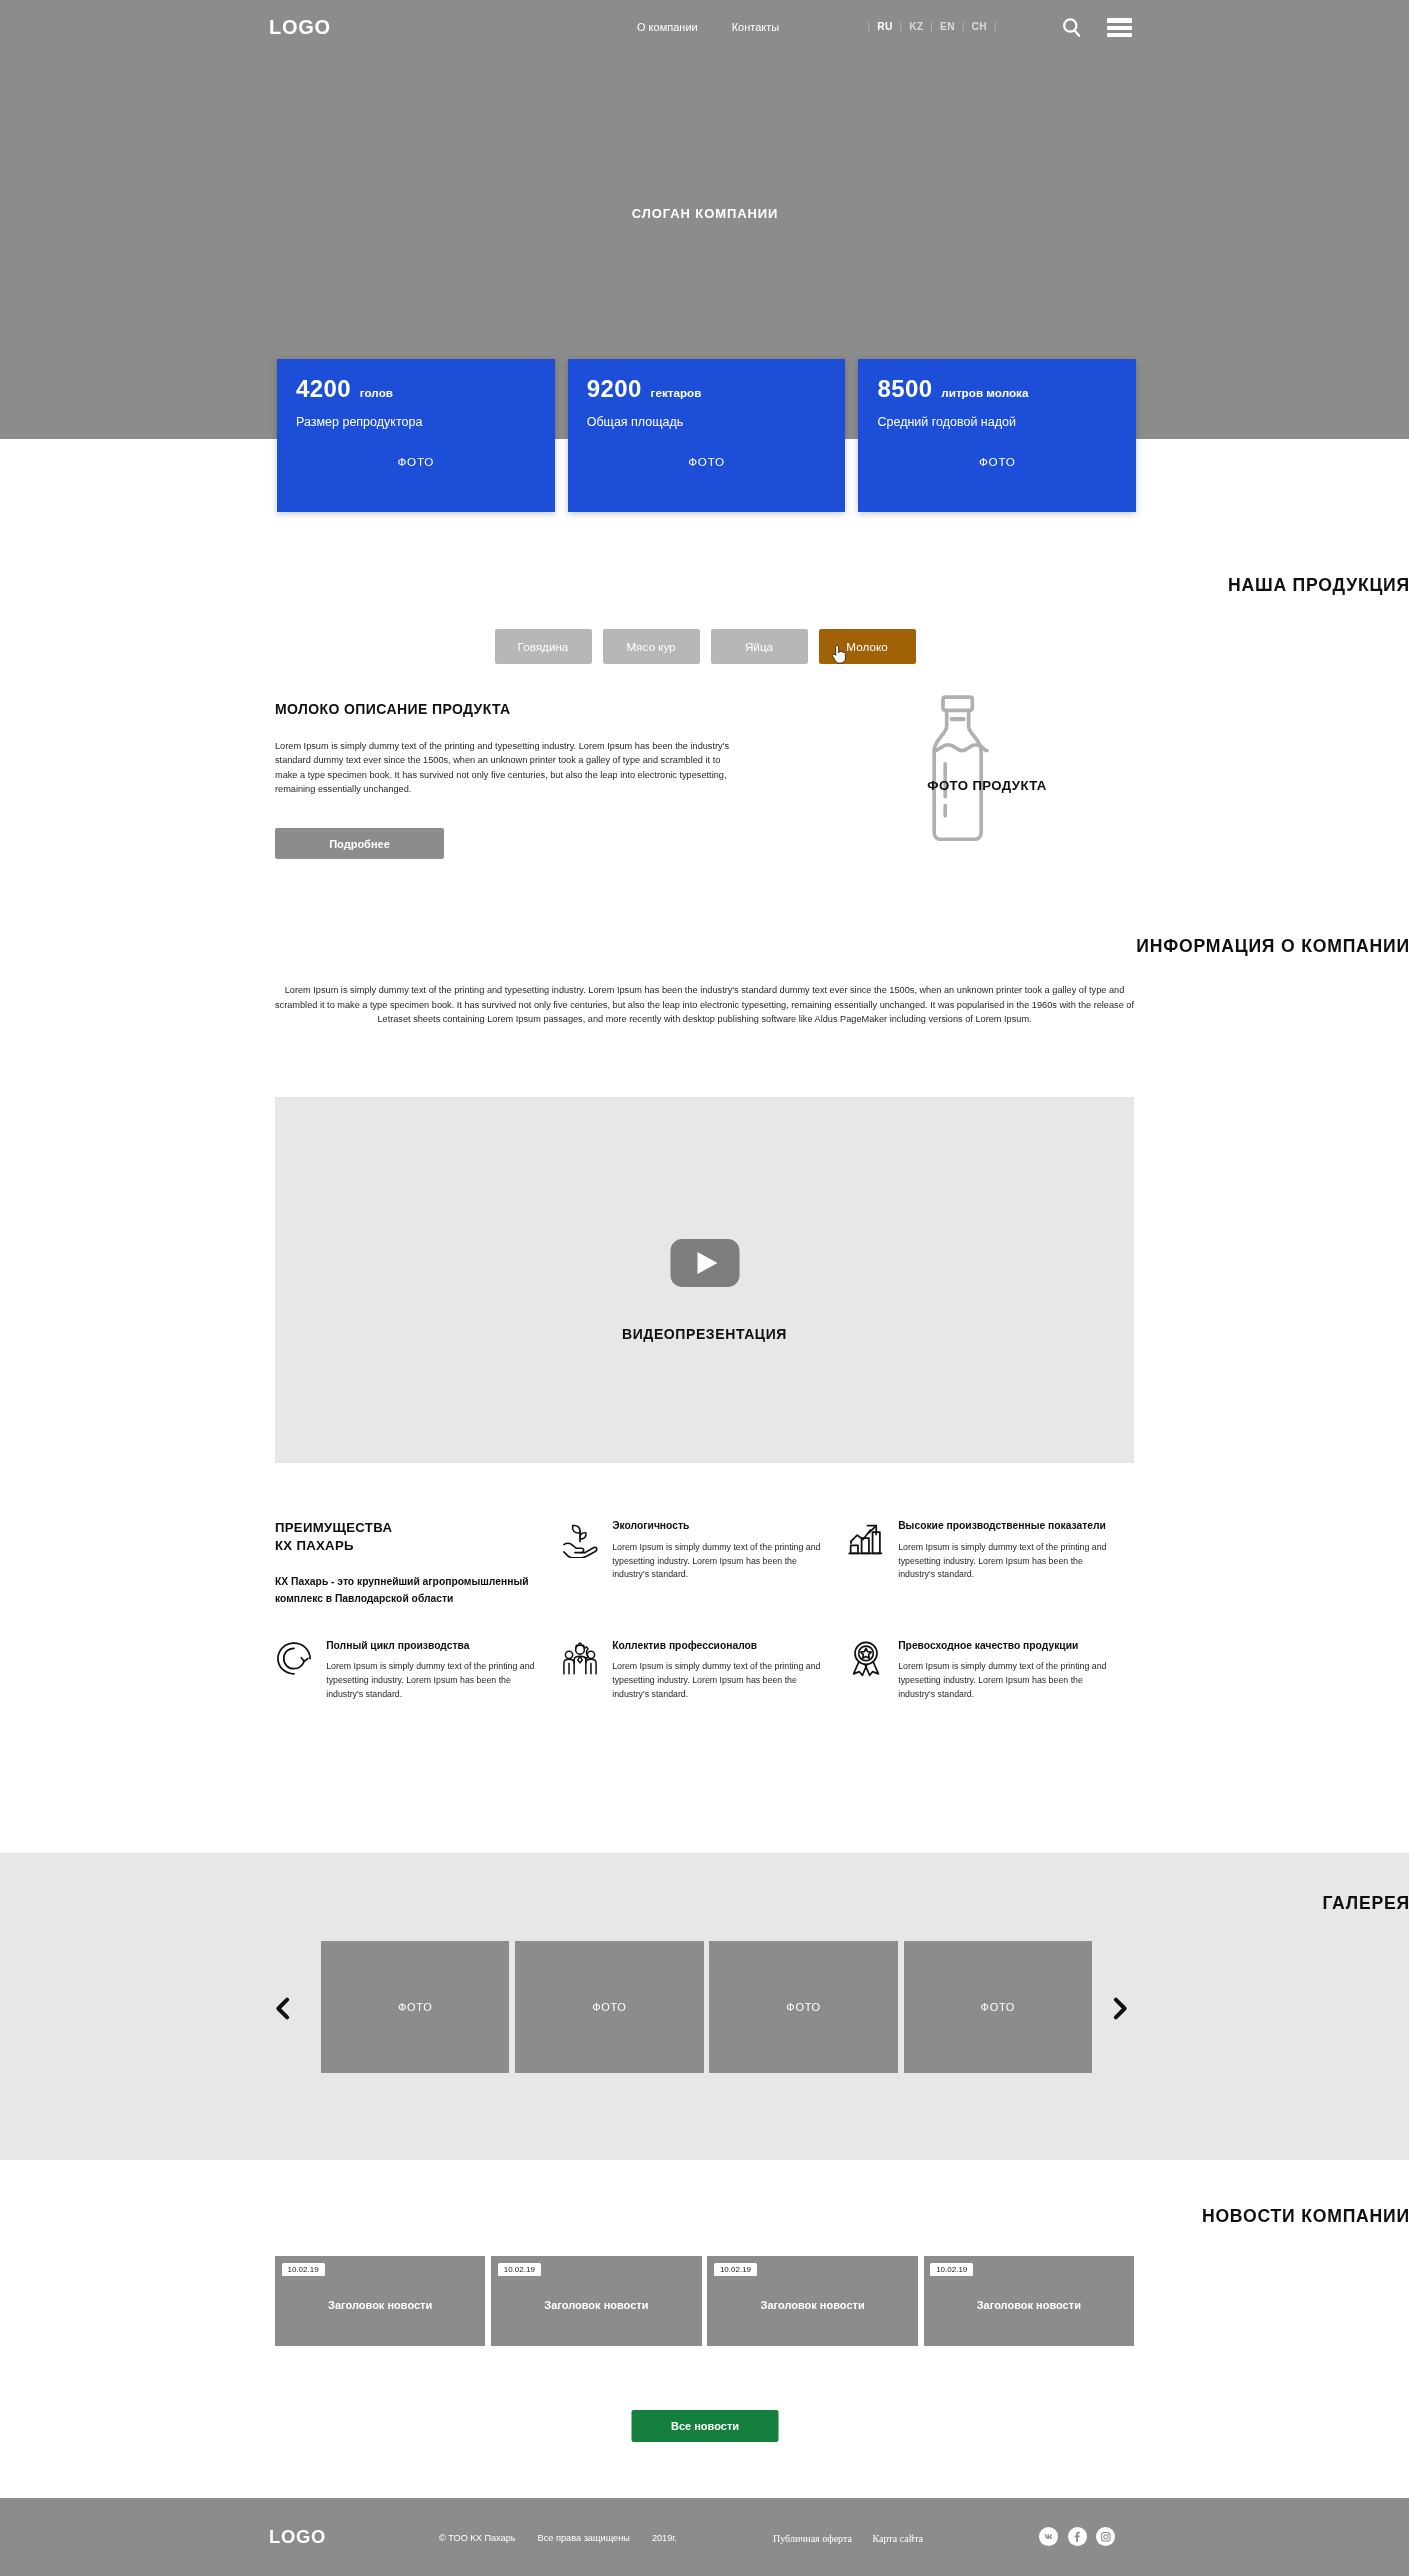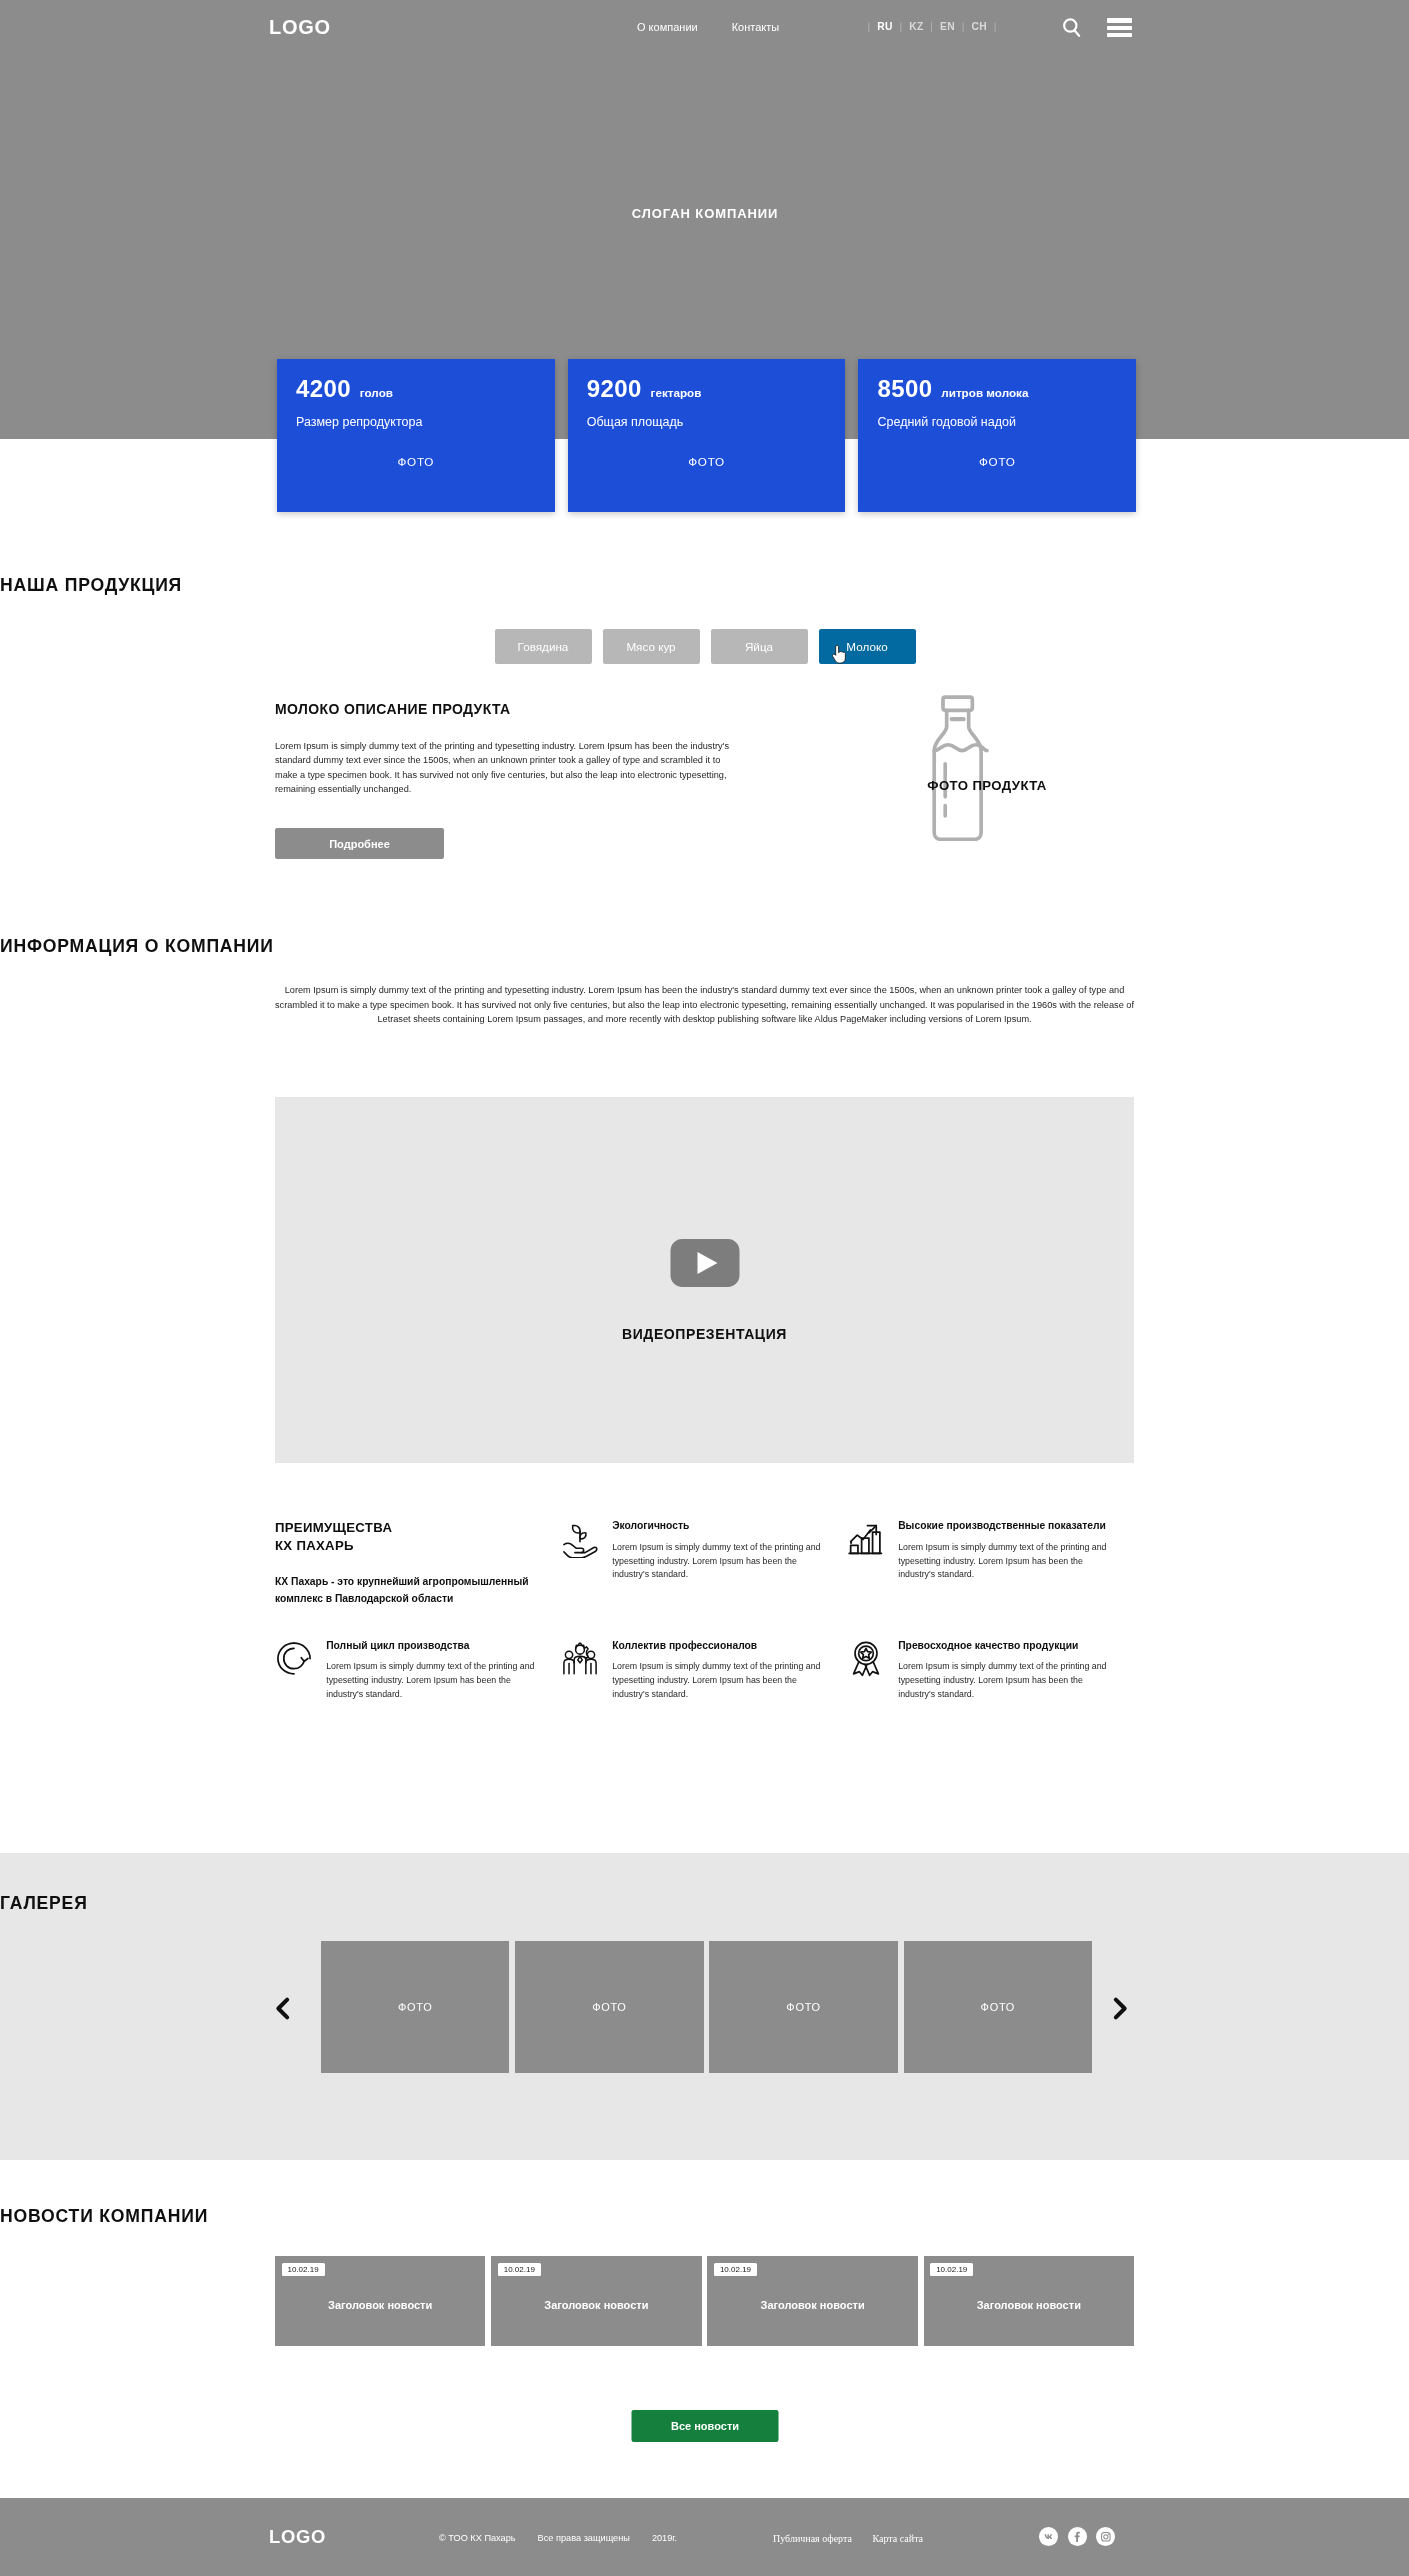--- a/index.html
+++ b/index.html
@@ -162,21 +162,21 @@
     text-align: center;
     color: #ffffff;
     font-size: 11.7px;
     letter-spacing: 0.7px;
     font-family: "Liberation Sans Narrow", "Liberation Sans", sans-serif;
   }
 
   
   .section-title {
     width: 1410px;
-    text-align: left;
+    text-align: right;
     color: #0f0f0f;
     font-size: 17.6px;
     font-weight: bold;
     letter-spacing: 0.8px;
     font-family: "Liberation Sans Narrow", "Liberation Sans", sans-serif;
   }
 
   
   .products-title { position: absolute; top: 575px; }
 
@@ -194,21 +194,21 @@
     height: 35px;
     background: #b7b7b7;
     border: none;
     border-radius: 2.2px;
     color: #ffffff;
     font-size: 11.7px;
     font-family: "Liberation Sans Narrow", "Liberation Sans", sans-serif;
     cursor: pointer;
     padding: 0 13.2px;
   }
-  .tab.active { background: #0369a1; }
+  .tab.active { background: #a16207; }
 
   .cursor-hand {
     position: absolute;
     left: 832px;
     top: 645px;
     width: 14.7px; height: 19px;
     pointer-events: none;
   }
 
   .product-heading {

